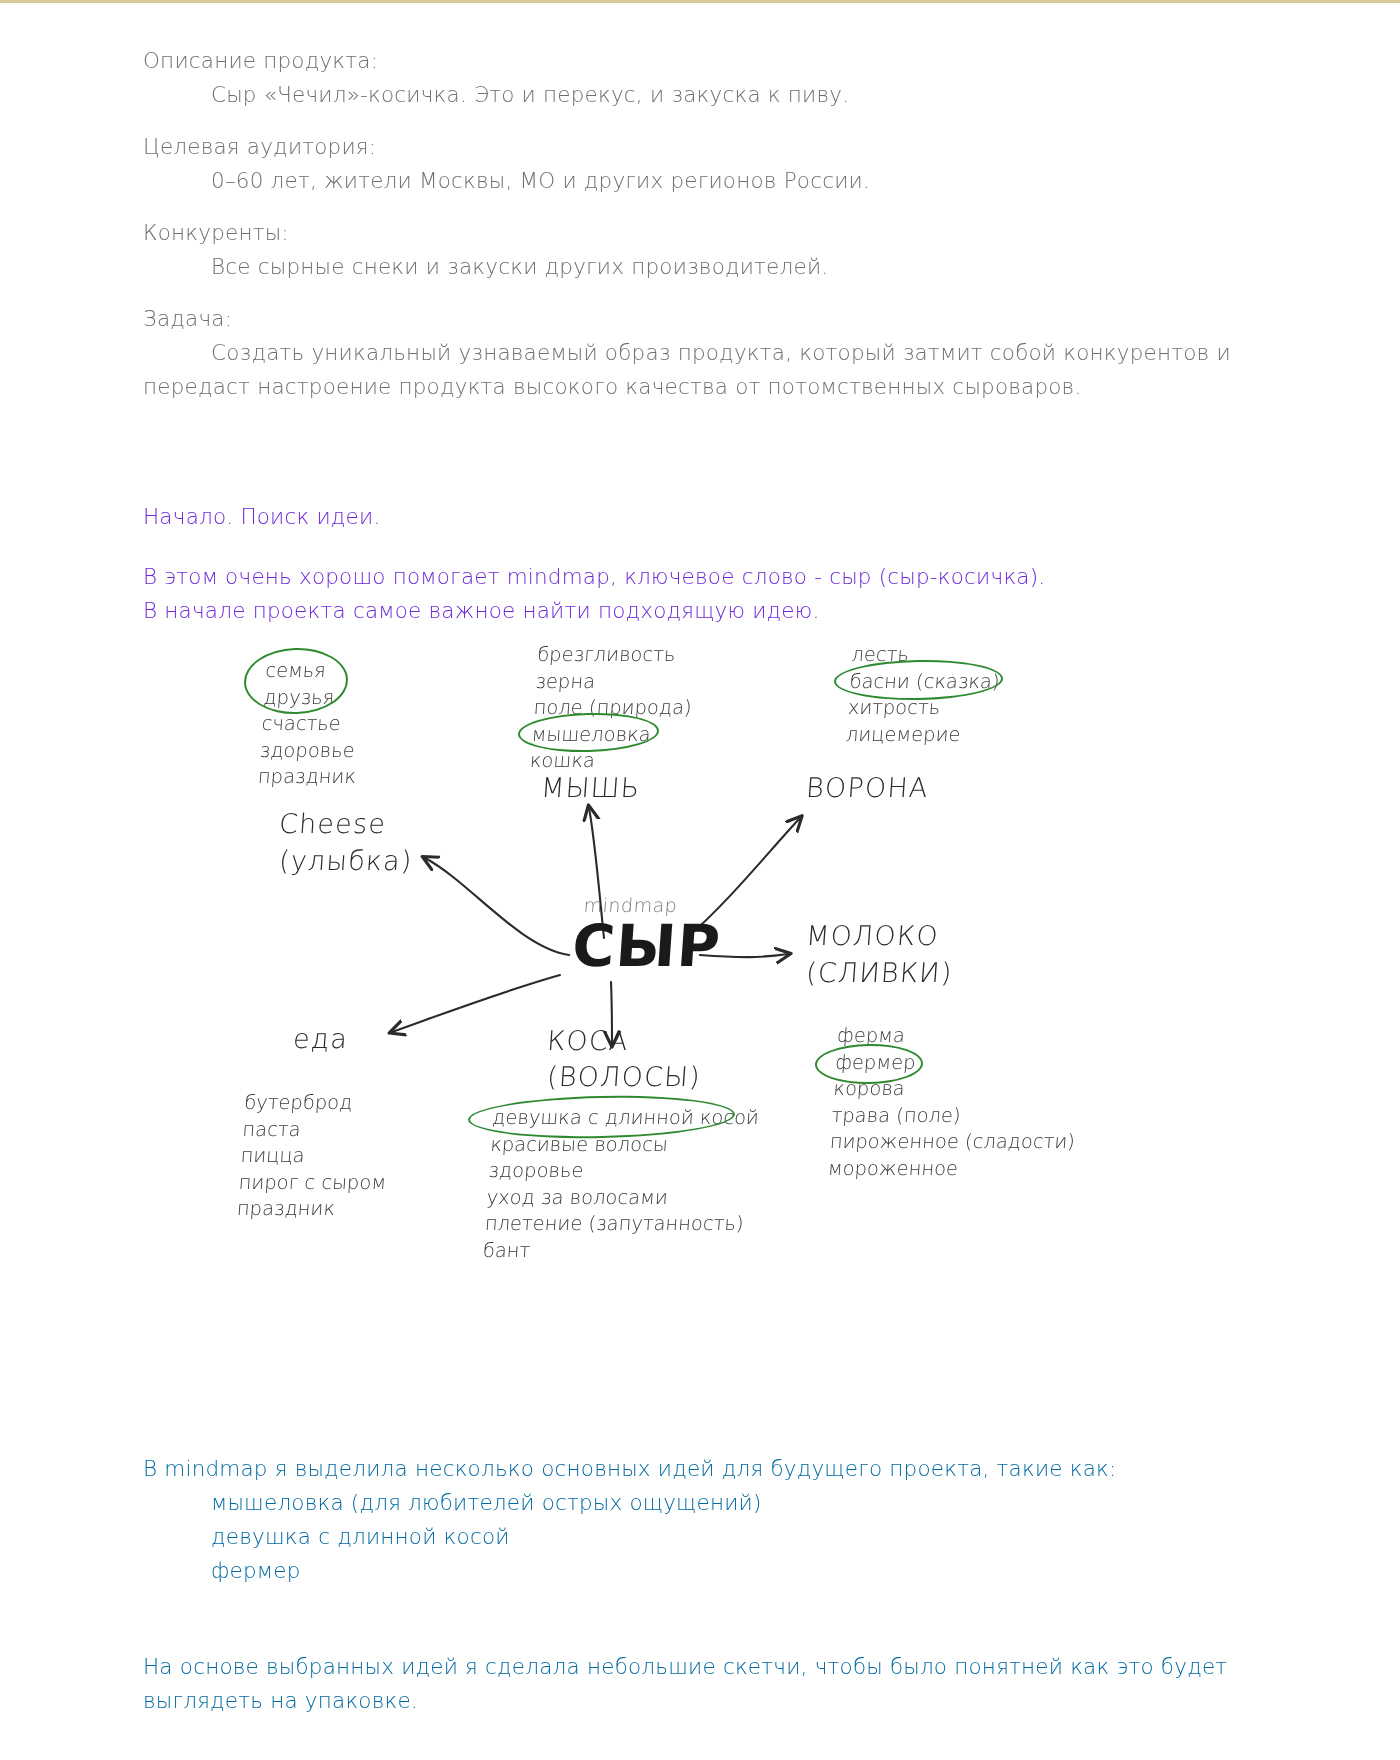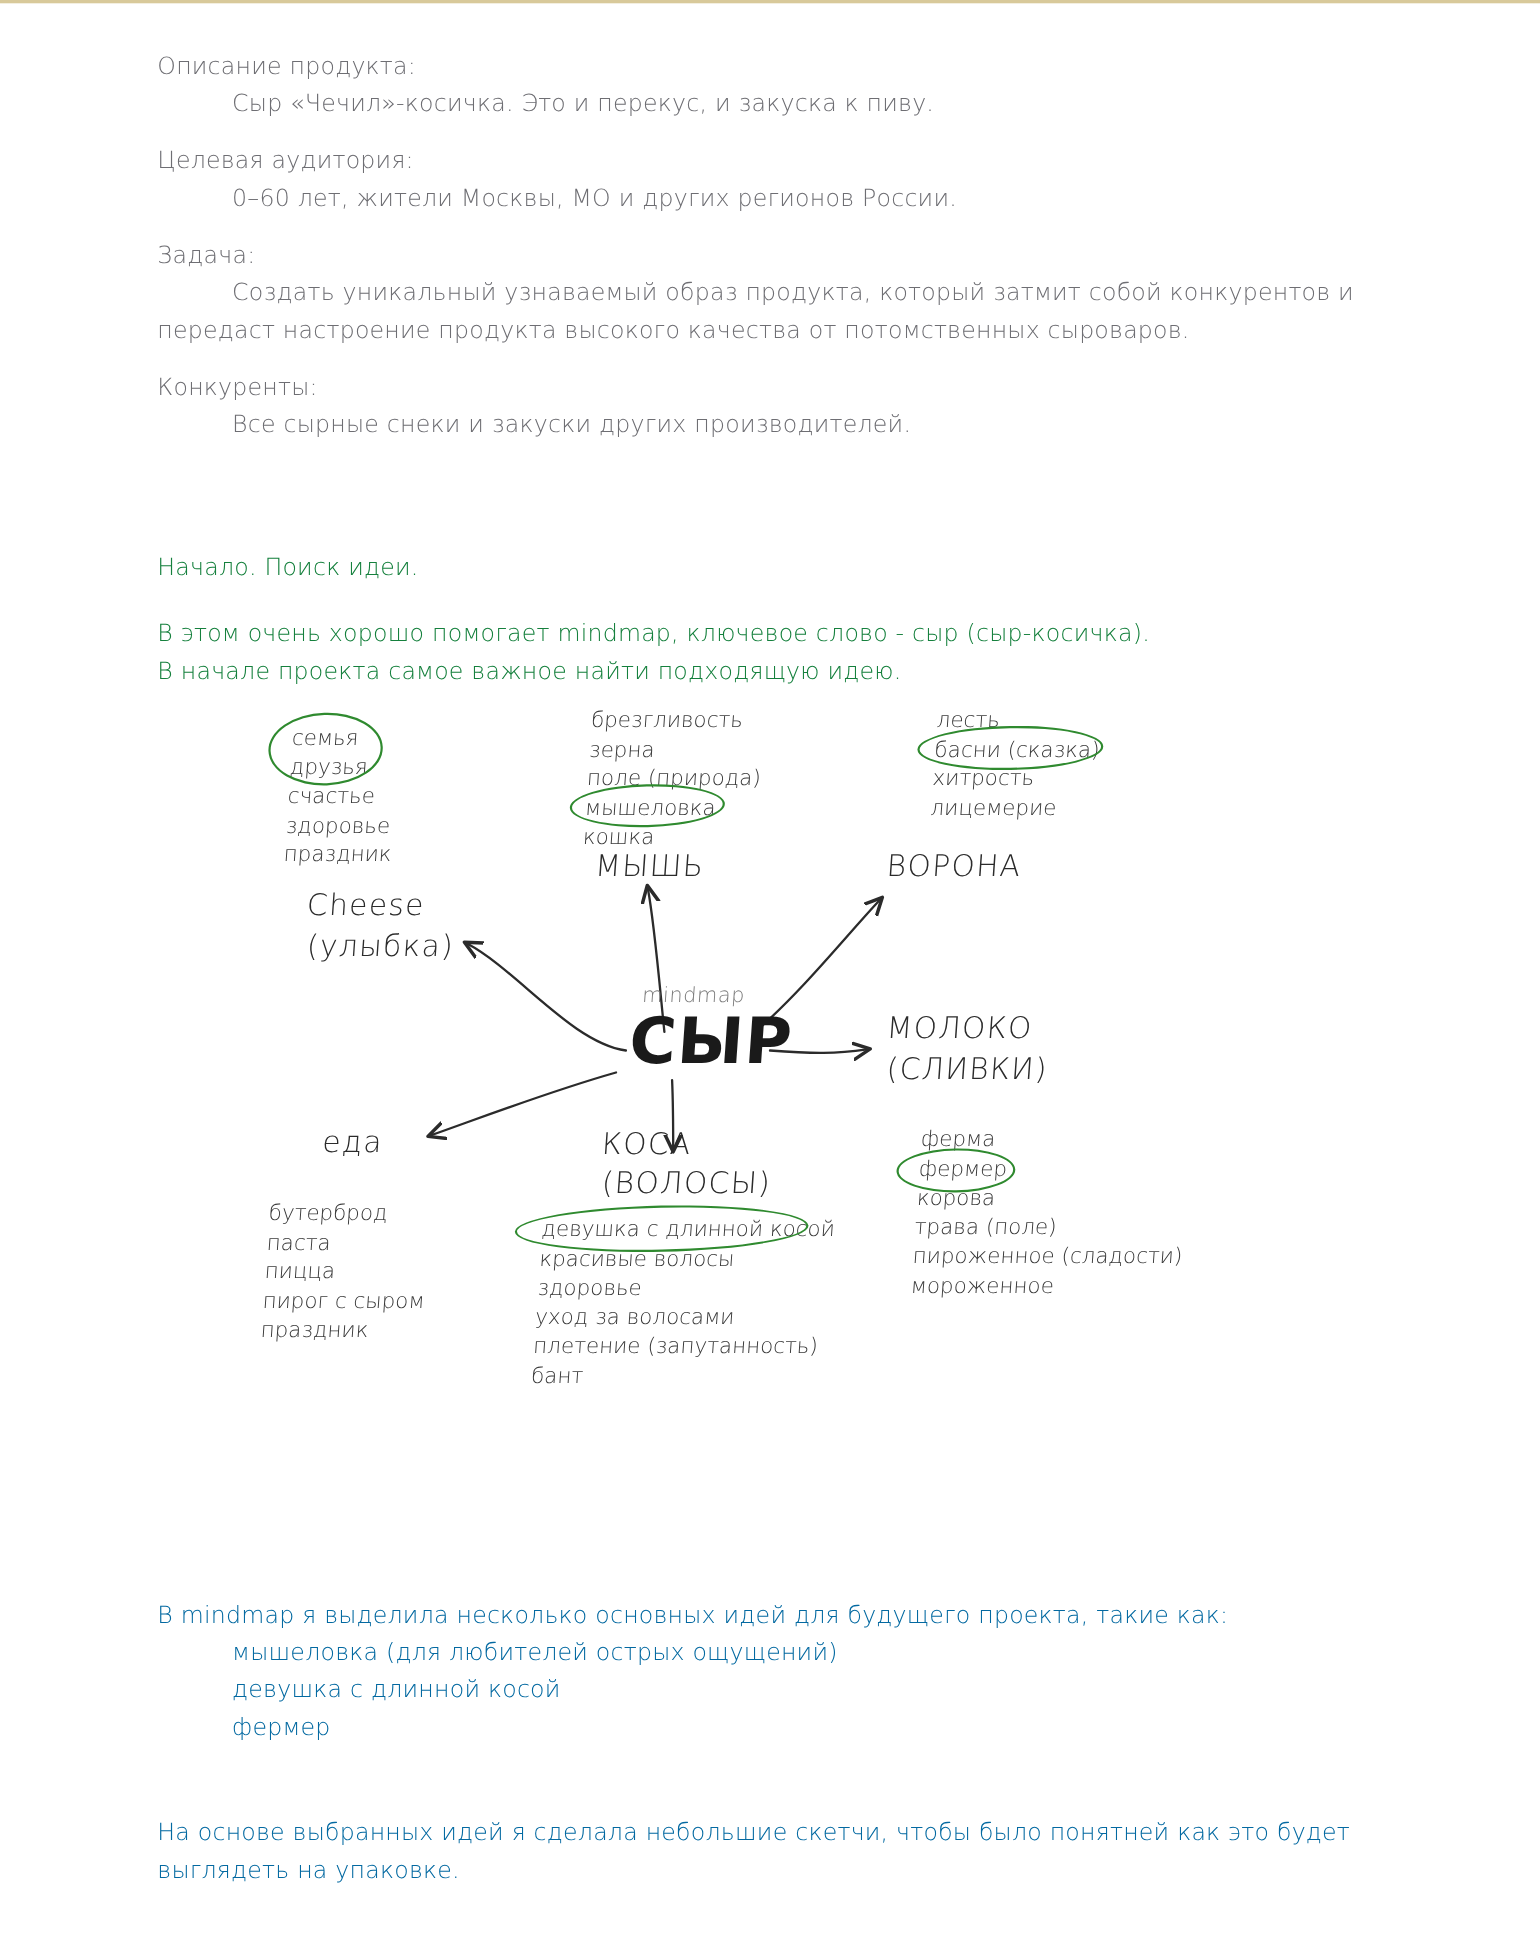--- a/index.html
+++ b/index.html
@@ -40,21 +40,21 @@
     font-weight: 300;
   }
   .brief .blk { margin-bottom: 18px; }
   .brief .lbl { display: block; }
   .brief .val { display: block; text-indent: 68px; }
   .brief .val.wrap { text-indent: 68px; }
 
   .section-note {
     position: absolute;
     left: 143px;
-    color: #15803d;
+    color: #6d28d9;
     font-size: 21.5px;
     line-height: 34px;
     font-weight: 300;
     letter-spacing: 0.2px;
   }
   #intro-heading { top: 500px; }
   #intro-paras   { top: 560px; width: 1150px; }
 
   .bottom-block {
     position: absolute;
@@ -147,26 +147,26 @@
   <div class="brief">
     <div class="blk">
       <span class="lbl">Описание продукта:</span>
       <span class="val">Сыр «Чечил»-косичка. Это и перекус, и закуска к пиву.</span>
     </div>
     <div class="blk">
       <span class="lbl">Целевая аудитория:</span>
       <span class="val">0–60 лет, жители Москвы, МО и других регионов России.</span>
     </div>
     <div class="blk">
+      <span class="lbl">Конкуренты:</span>
+      <span class="val">Все сырные снеки и закуски других производителей.</span>
+    </div>
+    <div class="blk">
       <span class="lbl">Задача:</span>
       <span class="val wrap">Создать уникальный узнаваемый образ продукта, который затмит собой конкурентов и передаст настроение продукта высокого качества от потомственных сыроваров.</span>
-    </div>
-    <div class="blk">
-      <span class="lbl">Конкуренты:</span>
-      <span class="val">Все сырные снеки и закуски других производителей.</span>
     </div>
   </div>
 
   <div class="section-note" id="intro-heading">Начало. Поиск идеи.</div>
 
   <div class="section-note" id="intro-paras">
     <div>В этом очень хорошо помогает mindmap, ключевое слово - сыр (сыр-косичка).</div>
     <div>В начале проекта самое важное найти подходящую идею.</div>
   </div>
 

